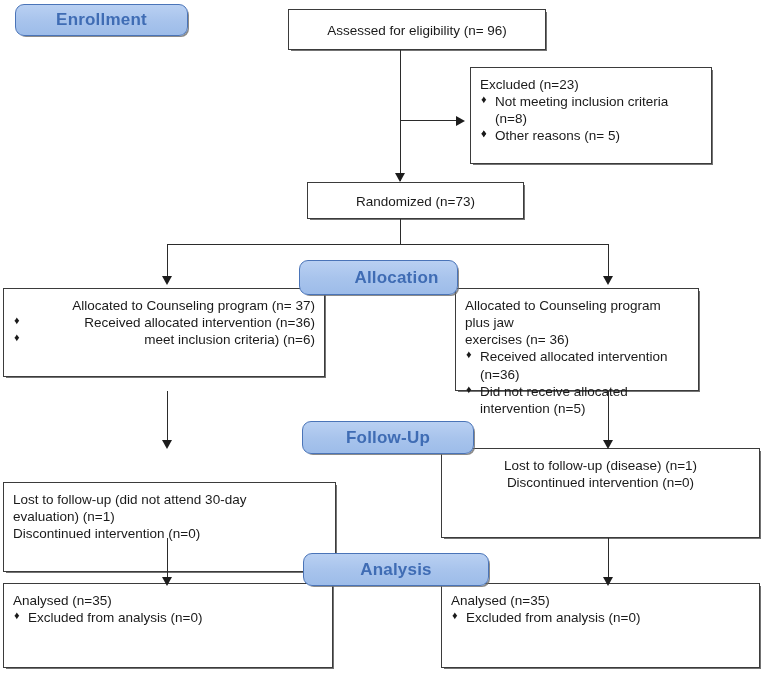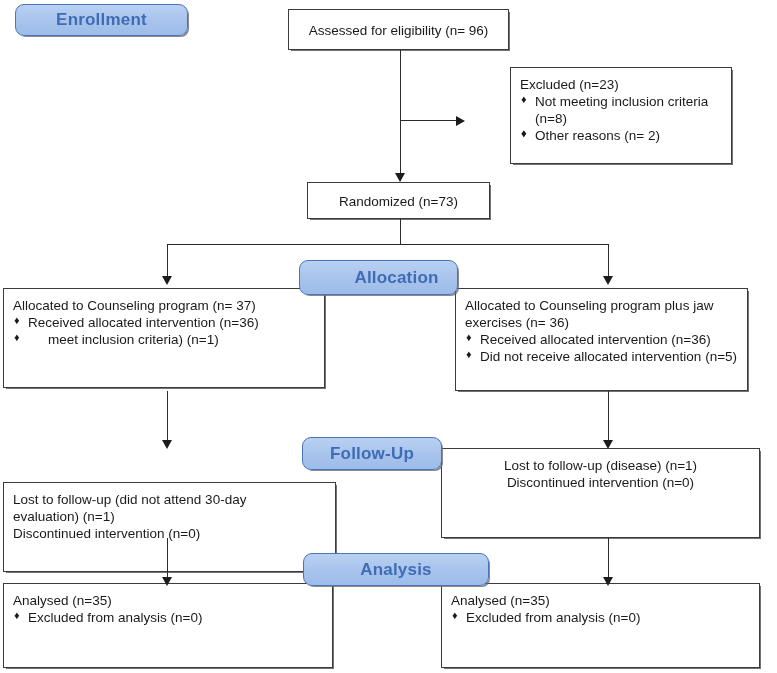--- a/index.html
+++ b/index.html
@@ -116,97 +116,97 @@
 </style>
 </head>
 <body>
 
 <div id="diagram">
 
   <div class="pill" style="left:15px; top:4px; width:173px; height:32px;">
     <span>Enrollment</span>
   </div>
 
-  <div class="box" style="left:288px; top:9px; width:221px; height:41px; display:flex; align-items:center; justify-content:center;">
+  <div class="box" style="left:288px; top:9px; width:258px; height:41px; display:flex; align-items:center; justify-content:center;">
     <span class="title-line">Assessed for eligibility (n= 96)</span>
   </div>
 
   <div class="vline" style="left:400px; top:50px; height:131px;"></div>
   <div class="arrow-down" style="left:395px; top:173px;"></div>
 
   <div class="hline" style="left:400px; top:120px; width:62px;"></div>
   <div class="arrow-right" style="left:456px; top:116px;"></div>
 
-  <div class="box" style="left:470px; top:67px; width:222px; height:97px;margin-left:40px;">
+  <div class="box" style="left:470px; top:67px; width:242px; height:97px;">
     <div class="title-line">Excluded (n=23)</div>
     <ul class="bullets">
       <li>
         <span class="dia">♦</span>
         <span>Not meeting inclusion criteria (n=8)</span>
       </li>
       <li>
         <span class="dia">♦</span>
       </li>
       <li>
         <span class="dia">♦</span>
-        <span>Other reasons (n= 2)</span>
-      </li>
-    </ul>
-  </div>
-
-  <div class="box" style="left:307px; top:182px; width:183px; height:37px; display:flex; align-items:center; justify-content:center;">
+        <span>Other reasons (n= 5)</span>
+      </li>
+    </ul>
+  </div>
+
+  <div class="box" style="left:307px; top:182px; width:217px; height:37px; display:flex; align-items:center; justify-content:center;">
     <span class="title-line">Randomized (n=73)</span>
   </div>
 
   <div class="vline" style="left:400px; top:219px; height:25px;"></div>
   <div class="hline" style="left:167px; top:244px; width:442px;"></div>
   <div class="vline" style="left:167px; top:244px; height:34px;"></div>
   <div class="vline" style="left:608px; top:244px; height:34px;"></div>
   <div class="arrow-down" style="left:162px; top:276px;"></div>
   <div class="arrow-down" style="left:603px; top:276px;"></div>
 
   <div class="pill" style="left:299px; top:260px; width:159px; height:35px;padding-left:36px;">
     <span>Allocation</span>
   </div>
 
-  <div class="box" style="left:3px; top:288px; width:322px; height:100px;">
+  <div class="box" style="left:3px; top:288px; width:322px; height:89px;text-align:right;">
     <div class="title-line">Allocated to Counseling program (n= 37)</div>
     <ul class="bullets">
       <li>
         <span class="dia">♦</span>
         <span>Received allocated intervention (n=36)</span>
       </li>
       <li>
         <span class="dia">♦</span>
-        <span class="cont">meet inclusion criteria) (n=1)</span>
-      </li>
-    </ul>
-  </div>
-
-  <div class="box" style="left:455px; top:288px; width:293px; height:103px;">
+        <span class="cont">meet inclusion criteria) (n=6)</span>
+      </li>
+    </ul>
+  </div>
+
+  <div class="box" style="left:455px; top:288px; width:244px; height:103px;">
     <div class="wrapline">Allocated to Counseling program plus jaw</div>
     <div class="wrapline">exercises (n= 36)</div>
     <ul class="bullets">
       <li>
         <span class="dia">♦</span>
         <span>Received allocated intervention (n=36)</span>
       </li>
       <li>
         <span class="dia">♦</span>
         <span>Did not receive allocated intervention (n=5)</span>
       </li>
     </ul>
   </div>
 
   <div class="vline" style="left:167px; top:391px; height:54px;"></div>
   <div class="arrow-down" style="left:162px; top:440px;"></div>
   <div class="vline" style="left:608px; top:391px; height:54px;"></div>
   <div class="arrow-down" style="left:603px; top:440px;"></div>
 
-  <div class="pill" style="left:302px; top:437px; width:140px; height:33px;">
+  <div class="pill" style="left:302px; top:421px; width:172px; height:33px;">
     <span>Follow-Up</span>
   </div>
 
   <div class="box" style="left:3px; top:448px; width:333px; height:90px;margin-top:34px;">
     <div class="wrapline">Lost to follow-up (did not attend 30-day</div>
     <div class="wrapline">evaluation) (n=1)</div>
     <div class="wrapline">Discontinued intervention (n=0)</div>
   </div>
 
   <div class="box" style="left:441px; top:448px; width:319px; height:90px;text-align:center;">

